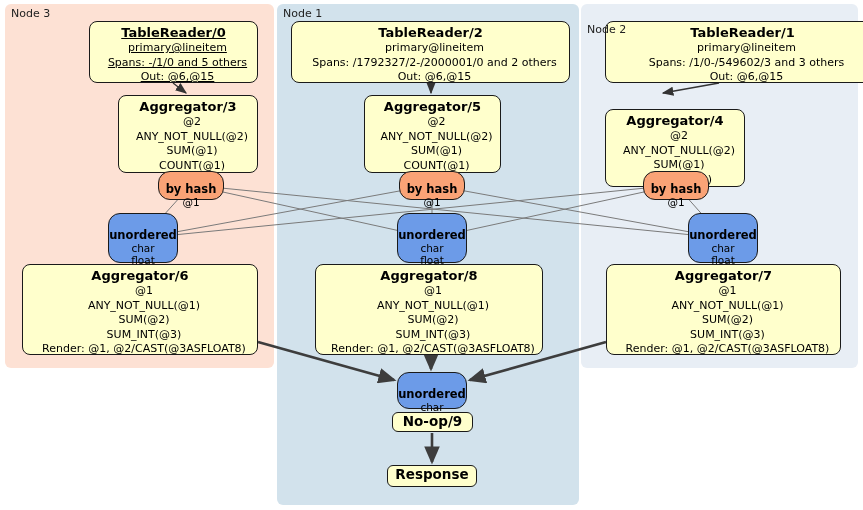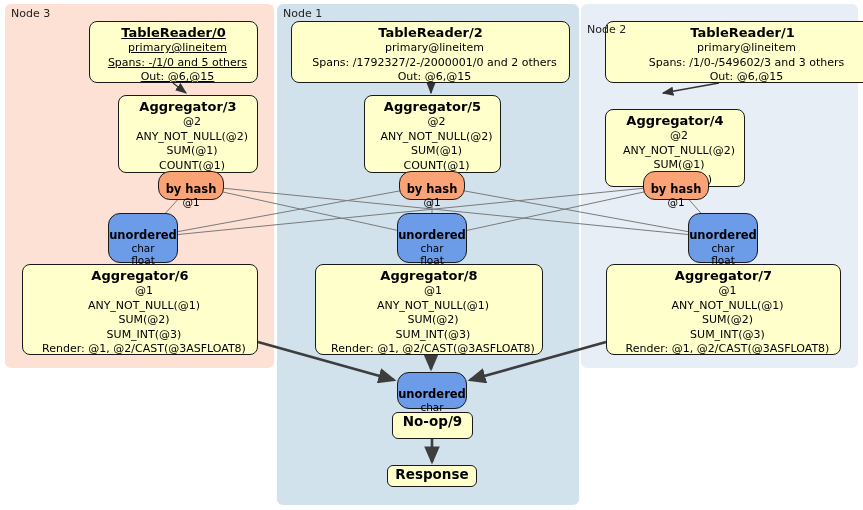--- a/index.html
+++ b/index.html
@@ -42,21 +42,21 @@
   #router3{left:158px;top:171px;width:66px;height:29px;}
   #router1{left:399px;top:171px;width:66px;height:29px;}
   #router2{left:643px;top:171px;width:66px;height:29px;}
   #sync3{left:108px;top:213px;width:70px;height:50px;}
   #sync1{left:397px;top:213px;width:70px;height:50px;}
   #sync2{left:688px;top:213px;width:70px;height:50px;}
   #agg6{left:22px;top:264px;width:236px;height:91px;}
   #agg8{left:315px;top:264px;width:228px;height:91px;}
   #agg7{left:606px;top:264px;width:235px;height:91px;}
   #final-sync{left:397px;top:372px;width:70px;height:37px;}
-  #noop{left:392px;top:412px;width:81px;height:27px;}
+  #noop{left:392px;top:412px;width:81px;height:20px;}
   #response{left:387px;top:465px;width:90px;height:22px;}
 </style>
 </head>
 <body>
 
 <div class="canvas">
 
   <div class="region" id="region-node3"></div>
   <div class="region" id="region-node1"></div>
   <div class="region" id="region-node2"></div>

